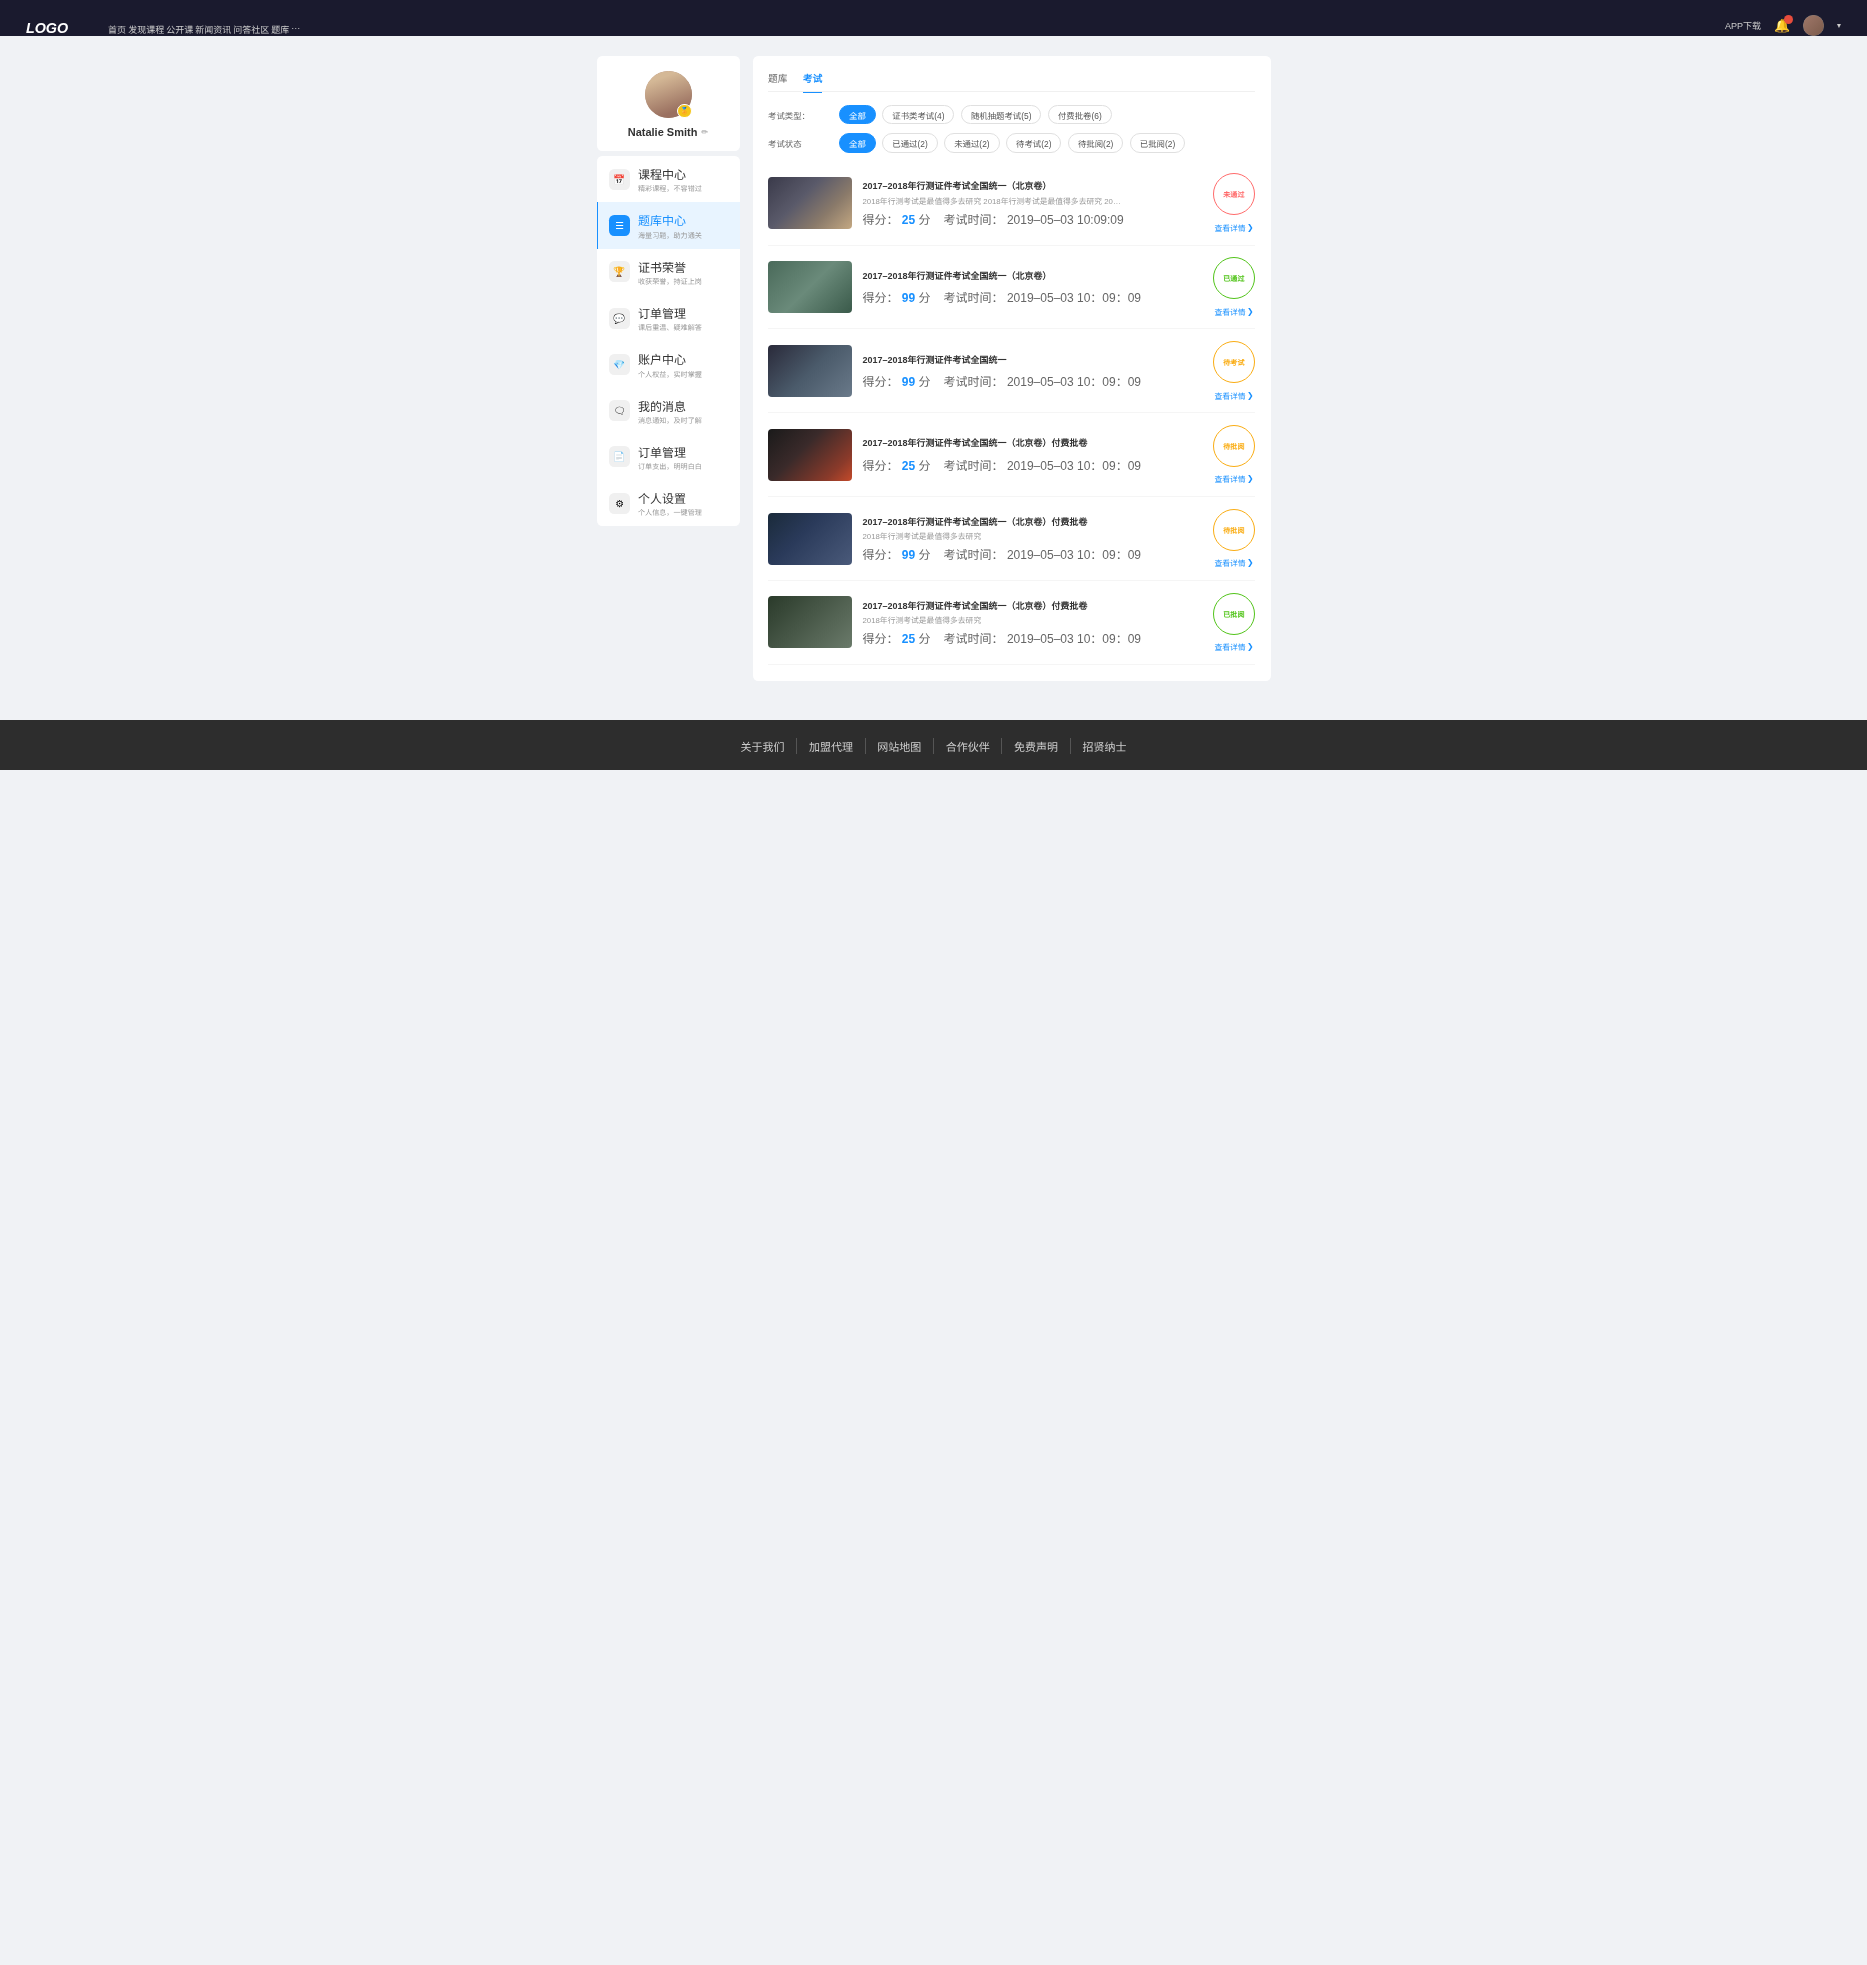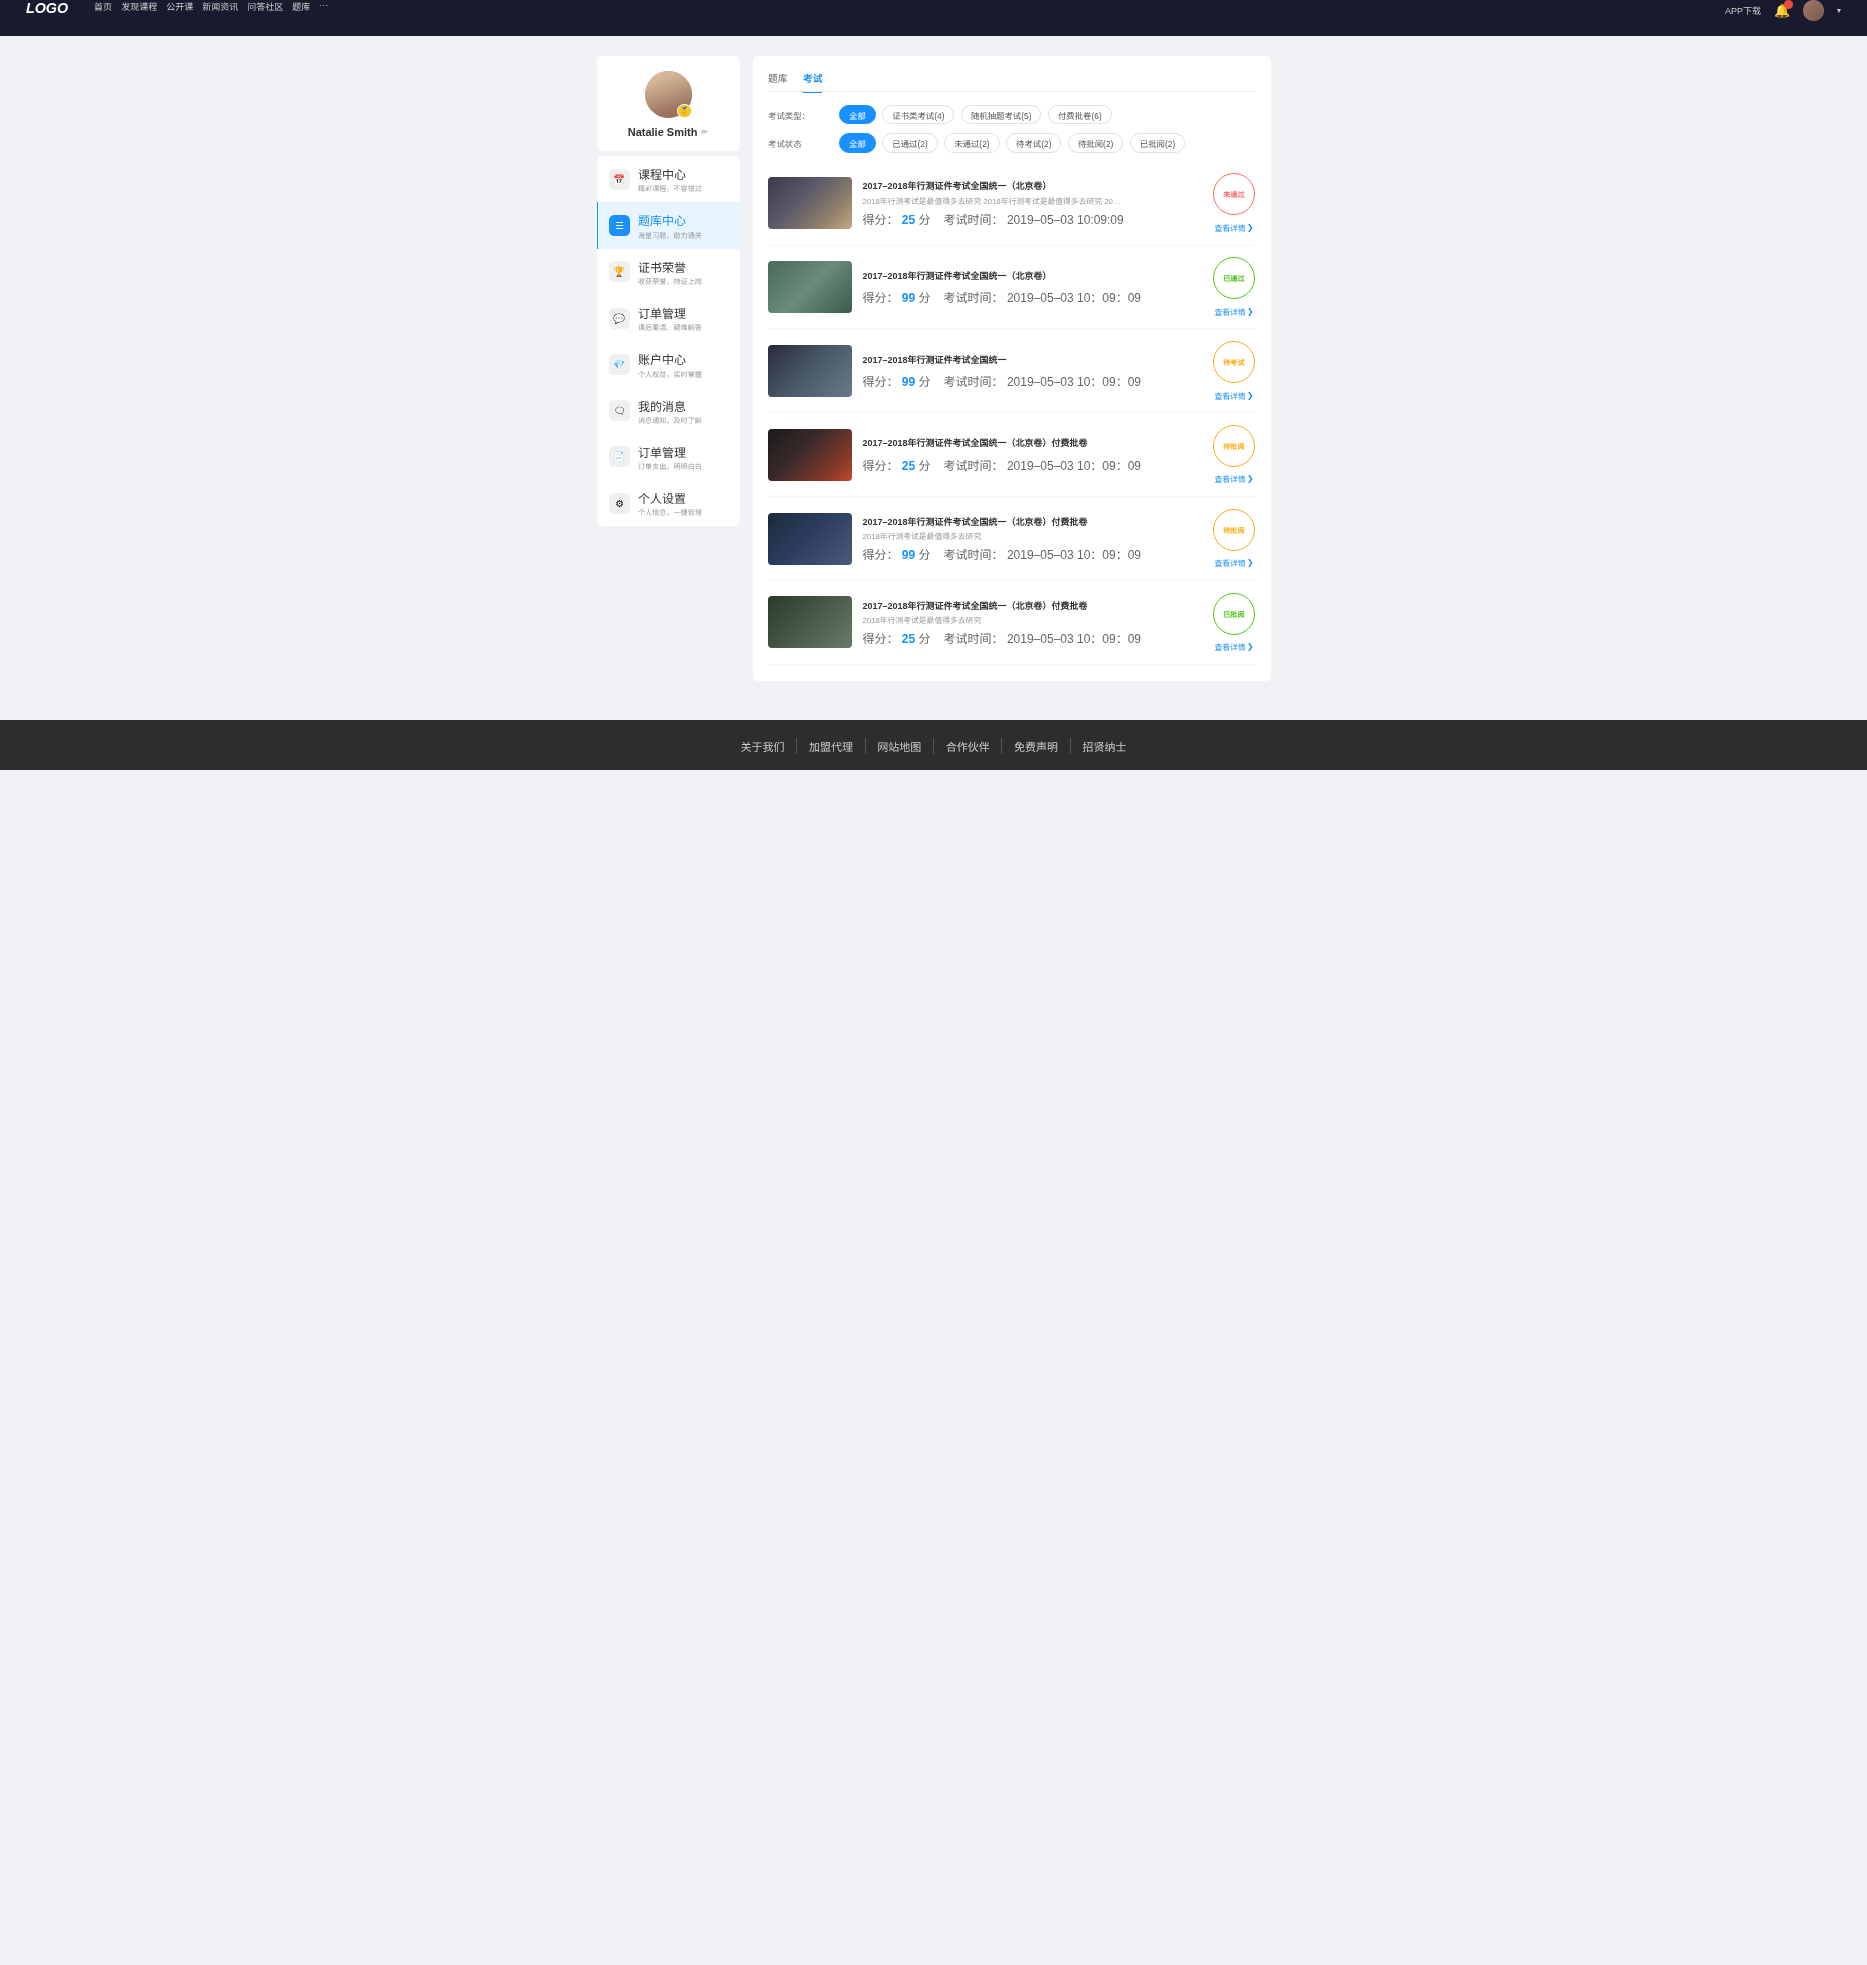--- a/index.html
+++ b/index.html
@@ -3,37 +3,38 @@
   <meta charset="utf-8">
   <style>
     * { box-sizing: border-box; margin: 0; padding: 0; }
     body { font-family: 'PingFang SC', 'Microsoft YaHei', sans-serif; background: #f0f2f5; min-height: 100vh; }
 
     
     .navbar {
       background: #1a1a2e;
       height: 36px;
       display: flex;
-      align-items: flex-start;
+      align-items: flex-end;
       padding: 0 26px;
       position: sticky;
       top: 0;
       z-index: 100;
     }
     .nav-logo {
       color: #fff;
       font-size: 14.3px;
       font-weight: bold;
       margin-right: 26px;
       font-style: italic;
     }
     .nav-links {
       display: flex;
-      gap: 9px;
+      gap: 2px;
       flex: 1;
+      margin-left: 14px;
     }
     .nav-link {
       color: #ccc;
       text-decoration: none;
       font-size: 9px;
       cursor: pointer;
     }
     .nav-right {
       display: flex;
       align-items: center;

